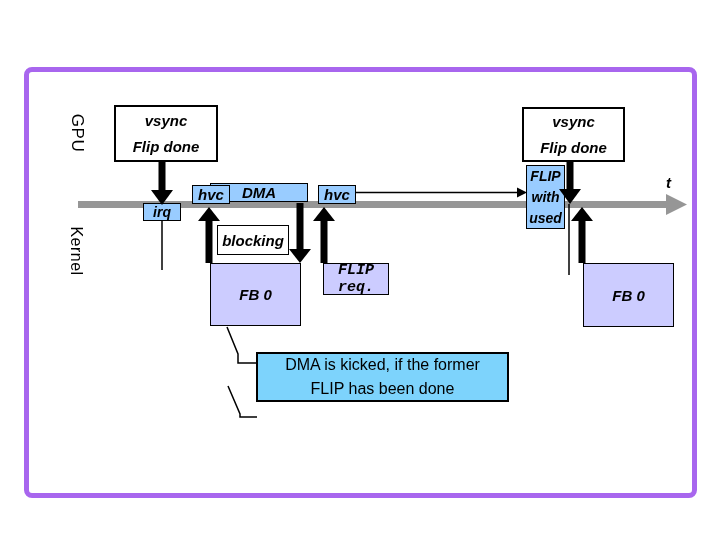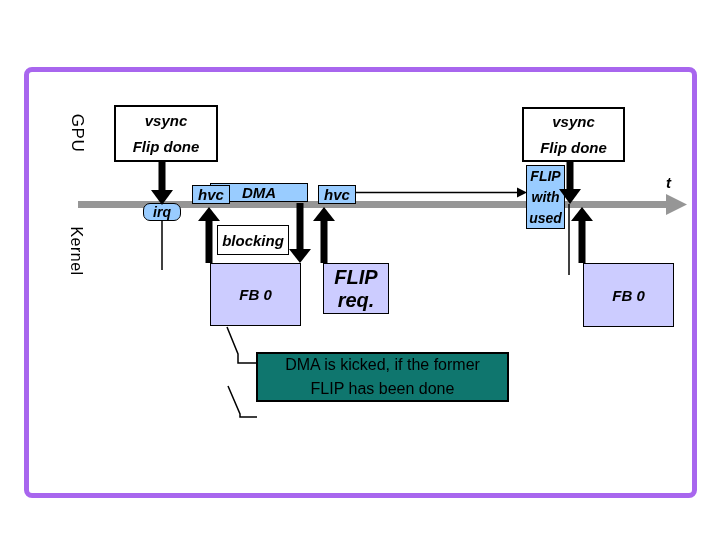--- a/index.html
+++ b/index.html
@@ -8,33 +8,33 @@
   #slide-frame{position:absolute;left:24px;top:67px;width:673px;height:431px;
                box-sizing:border-box;border:5px solid #A866EE;border-radius:8px;background:#ffffff;}
   .svg-layer{position:absolute;left:0;top:0;width:720px;height:540px;pointer-events:none;}
   .box{position:absolute;box-sizing:border-box;display:flex;align-items:center;justify-content:center;
        text-align:center;white-space:pre-line;font-style:italic;font-weight:bold;}
   .b1{border:1px solid #000;}
   .b2{border:2px solid #000;}
   .blue{background:#99CCFF;}
   .lav{background:#CCCCFF;}
   .white{background:#ffffff;text-align:center;}
-  .note{font-style:normal;font-weight:normal;font-size:16px;line-height:24px;background:#0f766e;}
+  .note{font-style:normal;font-weight:normal;font-size:16px;line-height:24px;background:#7dd3fc;}
   .lane-label{position:absolute;font-size:16px;letter-spacing:0.5px;text-align:center;
               transform:rotate(90deg);font-style:normal;font-weight:normal;}
   #vsync-left  {left:114px;top:105px;width:104px;height:57px;font-size:15px;line-height:26px;}
   #vsync-right {left:522px;top:107px;width:103px;height:55px;font-size:15px;line-height:26px;}
   #dma-box     {left:210px;top:167px;width:98px;height:19px;font-size:15px;margin-top:16px;}
   #hvc-first   {left:192px;top:185px;width:38px;height:19px;font-size:15px;}
   #hvc-second  {left:318px;top:185px;width:38px;height:19px;font-size:15px;}
-  #irq-box     {left:143px;top:203px;width:38px;height:18px;font-size:14px;border-radius:7px;}
+  #irq-box     {left:143px;top:203px;width:38px;height:18px;font-size:14px;}
   #flip-sync-box{left:526px;top:165px;width:39px;height:64px;font-size:14px;line-height:21px;}
   #blocking-box{left:217px;top:225px;width:72px;height:30px;font-size:15px;}
   #fb0-left    {left:210px;top:263px;width:91px;height:63px;font-size:15px;}
-  #flip-req-box{left:323px;top:263px;width:66px;height:51px;font-size:20px;}
+  #flip-req-box{left:323px;top:263px;width:66px;height:32px;font-size:15px;font-family:Liberation Mono, monospace;}
   #fb0-right   {left:583px;top:263px;width:91px;height:64px;font-size:15px;}
   #note-1      {left:256px;top:352px;width:253px;height:50px;}
   #note-2      {left:257px;top:413px;width:237px;height:50px;}
   #t-label     {position:absolute;left:666px;top:174px;font-size:15px;font-style:italic;font-weight:bold;}
   #gpu-label   {left:58px;top:124px;width:40px;height:18px;font-size:17px;}
   #kernel-label{left:52px;top:243px;width:50px;height:16px;font-size:16px;}
 </style>
 </head>
 <body>
 

